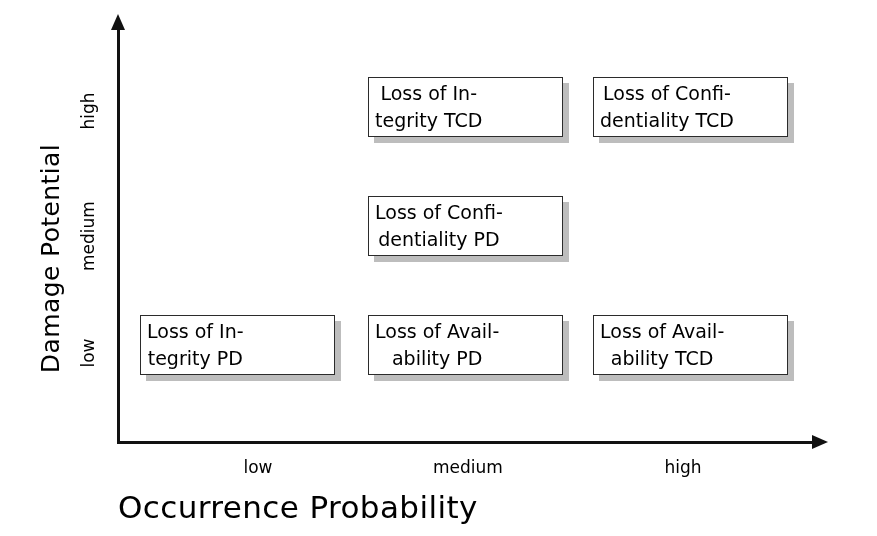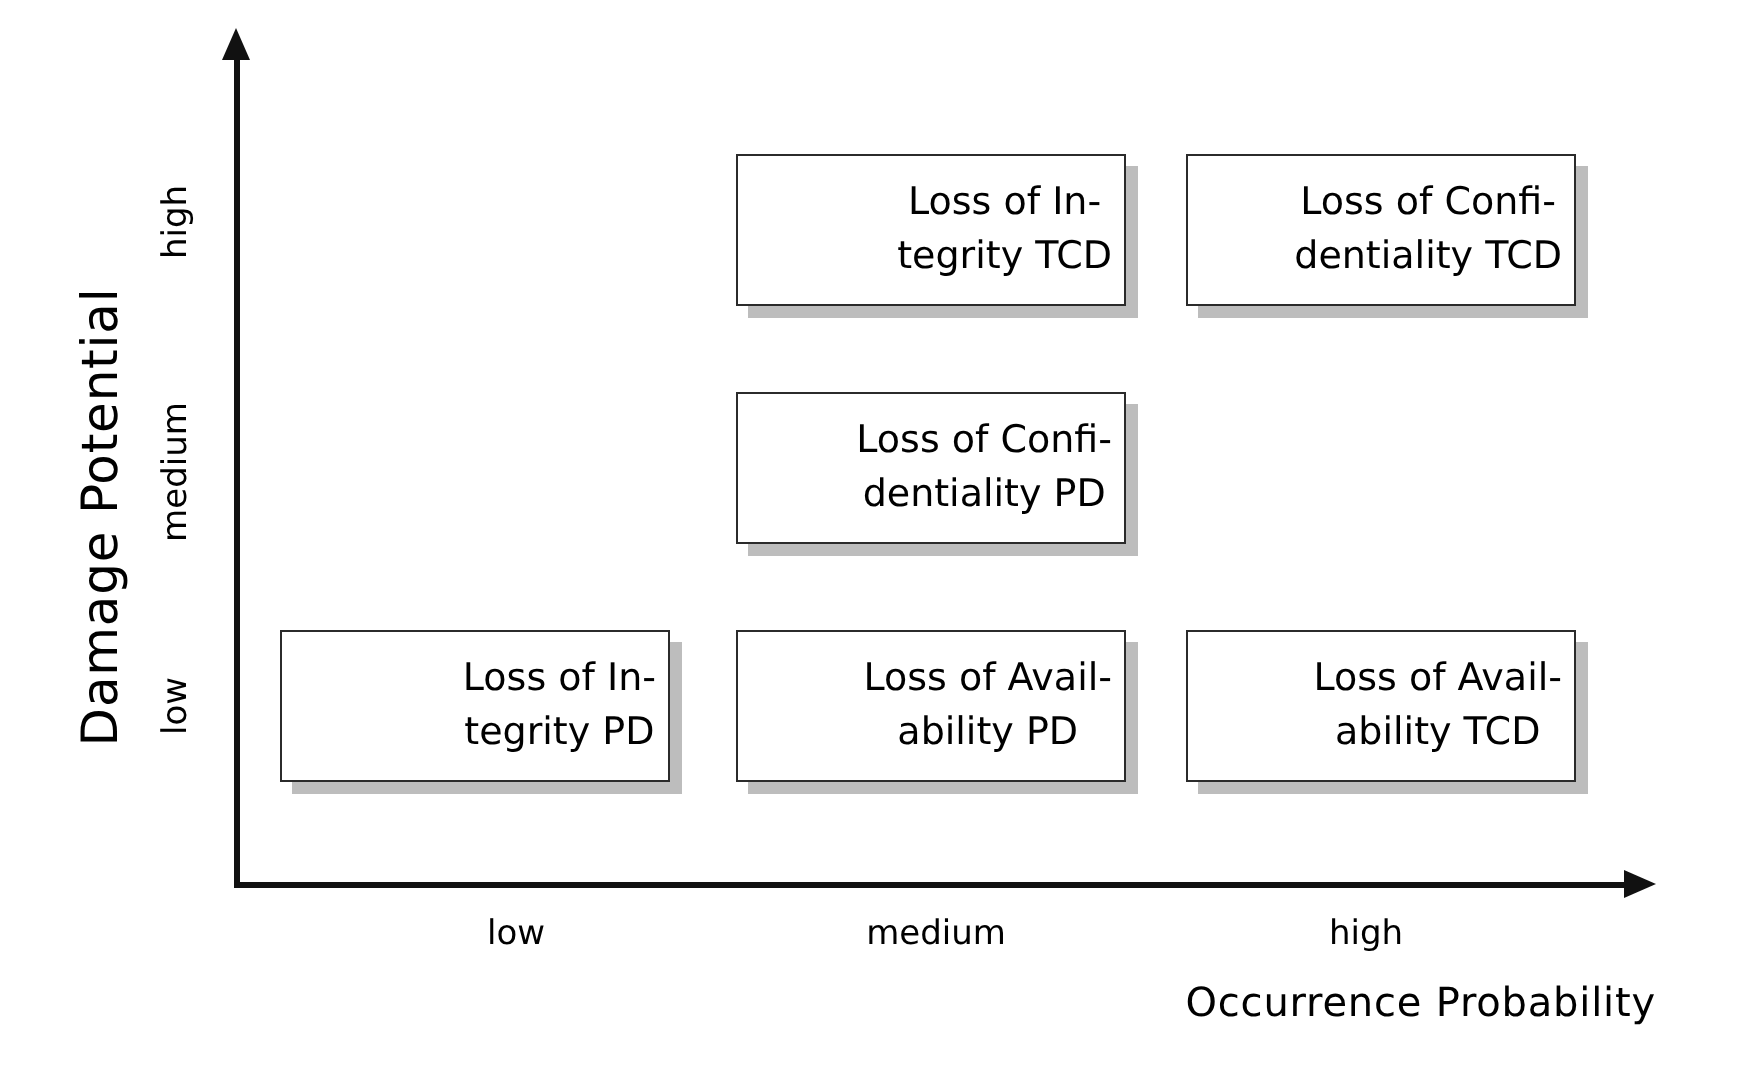--- a/index.html
+++ b/index.html
@@ -69,22 +69,22 @@
     letter-spacing: 0.4px;
     transform: rotate(-90deg);
     transform-origin: 50% 50%;
     white-space: nowrap;
   }
   #x-axis-title {
     position: absolute;
     left: 118px;
     top: 489px;
     width: 710px;
-    text-align: right;
-    font-size: 20px;
+    text-align: left;
+    font-size: 31px;
     letter-spacing: 0.4px;
     white-space: nowrap;
   }
 
   
   .ytick {
     position: absolute;
     left: 0;
     width: 120px;
     text-align: center;
@@ -106,28 +106,28 @@
     white-space: nowrap;
   }
   #xtick-low    { left: 188px; }
   #xtick-medium { left: 398px; }
   #xtick-high   { left: 613px; }
 
   
   .cell-box {
     position: absolute;
     width: 195px;
-    height: 76px;
+    height: 60px;
     background: #ffffff;
     border: 1.5px solid #2b2b2b;
     box-shadow: 6px 6px 0 0 #bdbdbd;
     box-sizing: border-box;
     display: flex;
     align-items: center;
-    justify-content: flex-end;
+    justify-content: flex-start;
     text-align: center;
   }
   .cell-text {
     font-size: 19px;
     line-height: 1.42;
     white-space: pre-line;
     padding: 0 6px;
   }
 
   

